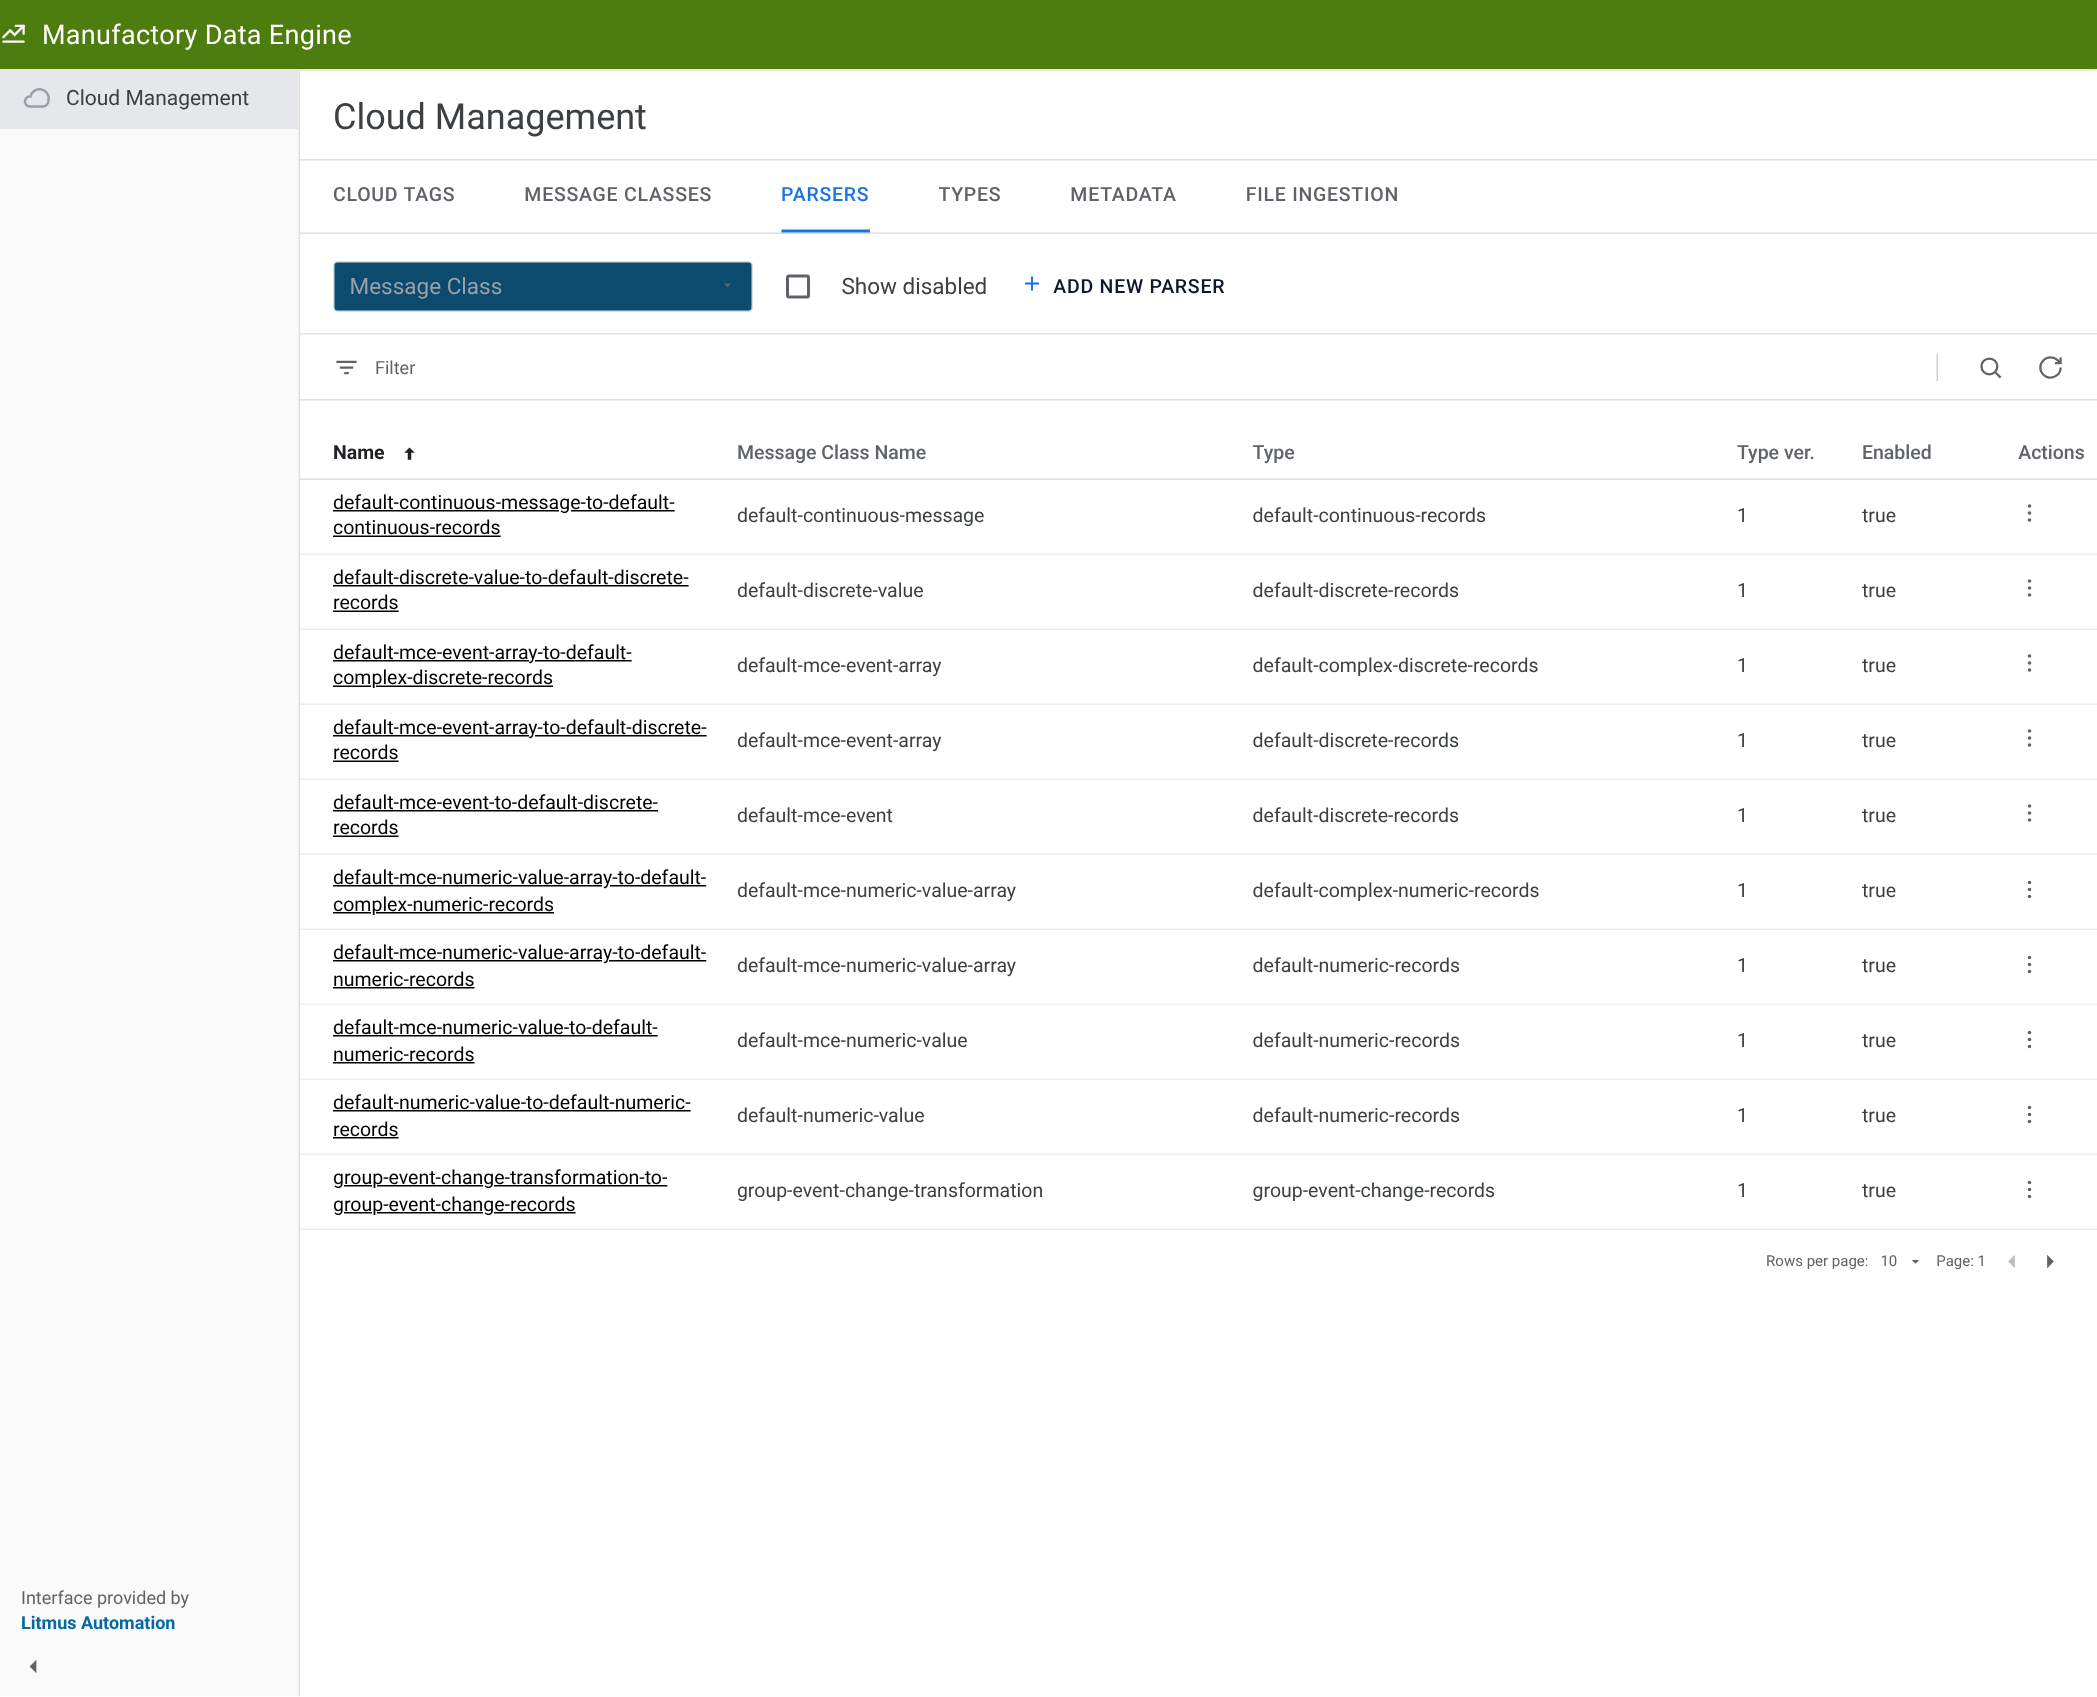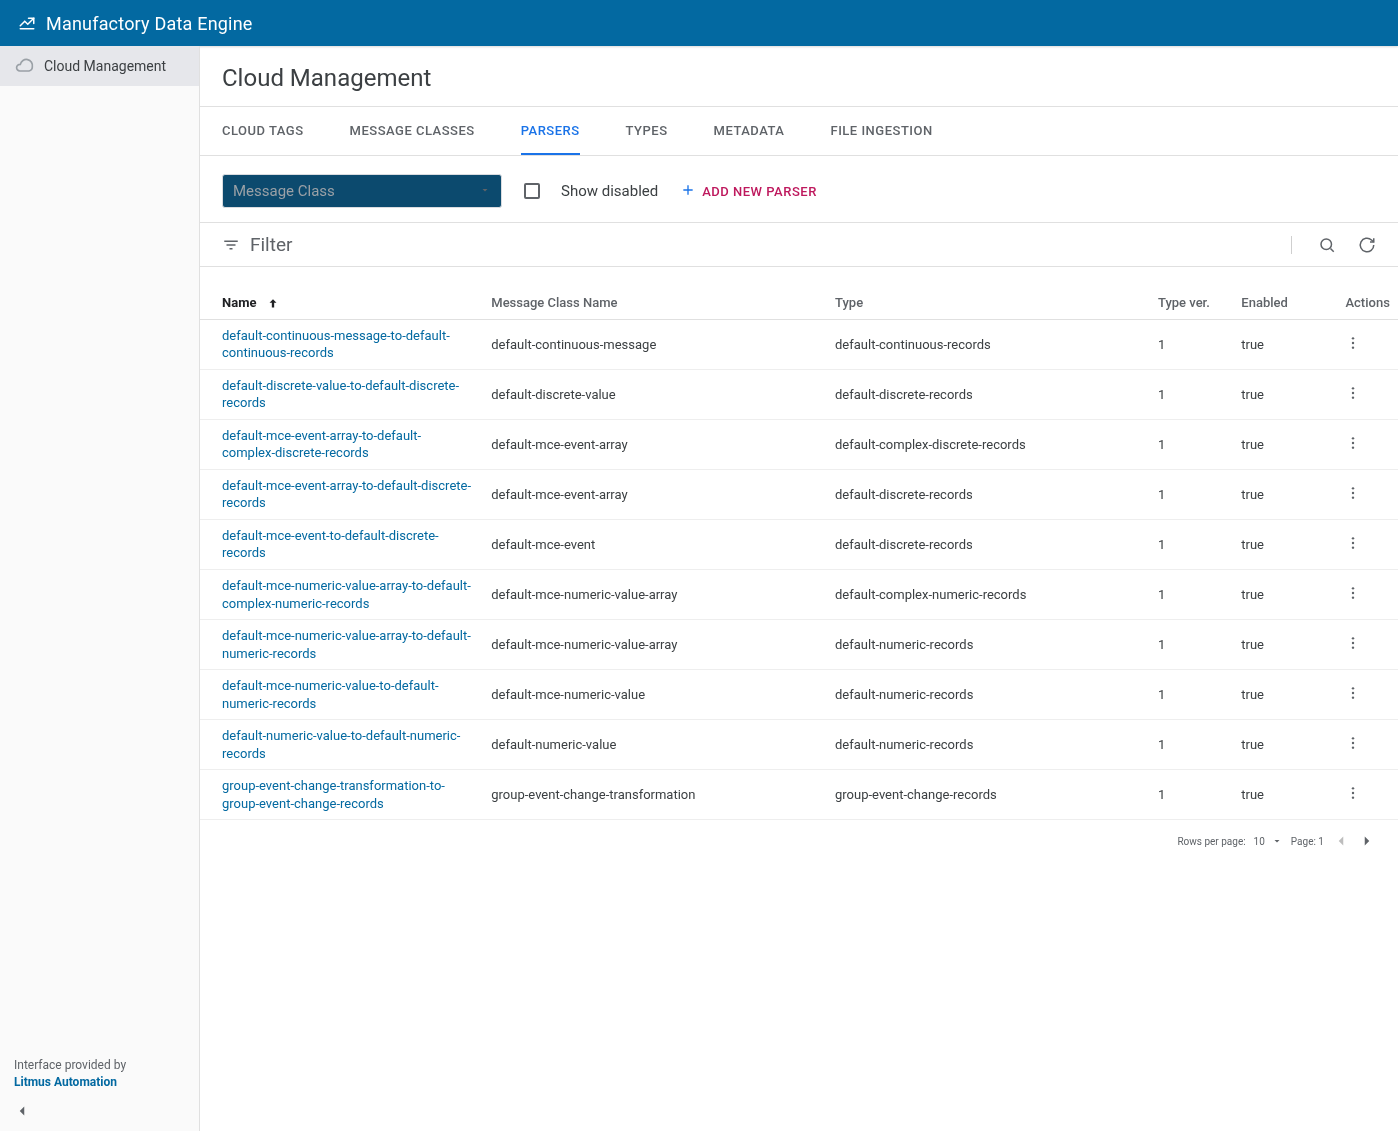--- a/index.html
+++ b/index.html
@@ -1,18 +1,18 @@
 <!DOCTYPE html>
 <html><head>
 <meta charset="utf-8">
 <style>
   * { box-sizing: border-box; margin: 0; padding: 0; }
   body { font-family: Roboto, "Helvetica Neue", Arial, sans-serif; font-size: 13px; color: #202124; background: #fff; }
   .app-header {
-    height: 46px; background: #0369a1; color: #fff; display: flex; align-items: center; padding: 0 18px;
+    height: 46px; background: #4d7c0f; color: #fff; display: flex; align-items: center; padding: 0 0;
     box-shadow: 0 1px 2px rgba(0,0,0,0.15);
   }
   .app-header .brand-icon { margin-right: 10px; }
   .app-header .title { font-size: 18px; font-weight: 400; letter-spacing: .2px; }
   .shell { display: flex; height: calc(100vh - 46px); min-height: 1050px; }
   .sidebar {
     width: 200px; flex: 0 0 200px; border-right: 1px solid #e0e0e0; background: #fafafa;
     display: flex; flex-direction: column; position: relative;
   }
   .sidebar-item {
@@ -52,43 +52,43 @@
   }
   .select-field {
     position: relative; width: 280px; height: 34px; border: 1px solid #dadce0; border-radius: 3px;
     display: flex; align-items: center; padding: 0 10px; color: #9aa0a6; font-size: 15px; cursor:pointer;
     background:#0c4a6e;
   }
   .select-field .caret { margin-left: auto; color: #5f6368; }
   .chk-wrap { display:flex; align-items:center; gap: 21px; font-size: 15px; color:#3c4043; cursor:pointer;}
   .chk-box { width: 16px; height: 16px; border: 2px solid #5f6368; border-radius: 2px; }
   .add-btn {
-    display: flex; align-items: center; gap: 6px; color: #be185d; font-weight: 500;
+    display: flex; align-items: center; gap: 6px; color: #0f172a; font-weight: 500;
     font-size: 13px; letter-spacing: .5px; cursor: pointer; text-transform: uppercase;
   }
   .filter-row {
     height: 44px; display:flex; align-items:center; padding: 0 22px; border-bottom:1px solid #e0e0e0; gap:10px;
   }
   .filter-row .fbtn { color: #5f6368; cursor:pointer; display:flex; align-items:center; }
-  .filter-row .flabel { color:#5f6368; font-size:19px; }
+  .filter-row .flabel { color:#5f6368; font-size:12px; }
   .filter-row .spacer { flex:1; }
   .filter-row .iconbtn { color:#5f6368; cursor:pointer; margin-left: 12px; display:flex; align-items:center; }
   table { width: 100%; border-collapse: collapse; table-layout: fixed; margin-top: 20px; }
   th, td { text-align:left; padding: 7px 10px; font-size: 13px; vertical-align: middle; }
   th { color:#5f6368; font-weight:500; border-bottom:1px solid #e0e0e0; height:32px; }
   th.sorted { color:#202124; font-weight:700; }
   tbody tr { border-bottom: 1px solid #eee; }
   tbody td { color:#3c4043; }
   col.c-name { width: 270px; }
   col.c-mcn { width: 330px; }
   col.c-type { width: 310px; }
   col.c-ver { width: 80px; }
   col.c-enabled { width: 100px; }
   col.c-actions { width: 60px; }
-  .name-link { color:#0369a1; cursor:pointer; line-height: 1.35; display:inline-block;}
+  .name-link { color:#000000; text-decoration: underline; cursor:pointer; line-height: 1.35; display:inline-block;}
   .row-action { color:#5f6368; cursor:pointer; display:inline-flex; }
   .sort-arrow { margin-left:6px; display:inline-flex; vertical-align:middle; }
   th:first-child, td:first-child { padding-left: 22px; }
   .pagination {
     display:flex; align-items:center; justify-content:flex-end; gap: 8px;
     padding: 12px 22px; color:#5f6368; font-size: 10px;
   }
   .pagination .pp-select { display:flex; align-items:center; gap:6px; cursor:pointer; }
   .pagination .navbtn { color:#9aa0a6; cursor:pointer; display:flex; }
   .pagination .navbtn.enabled { color:#5f6368; }

